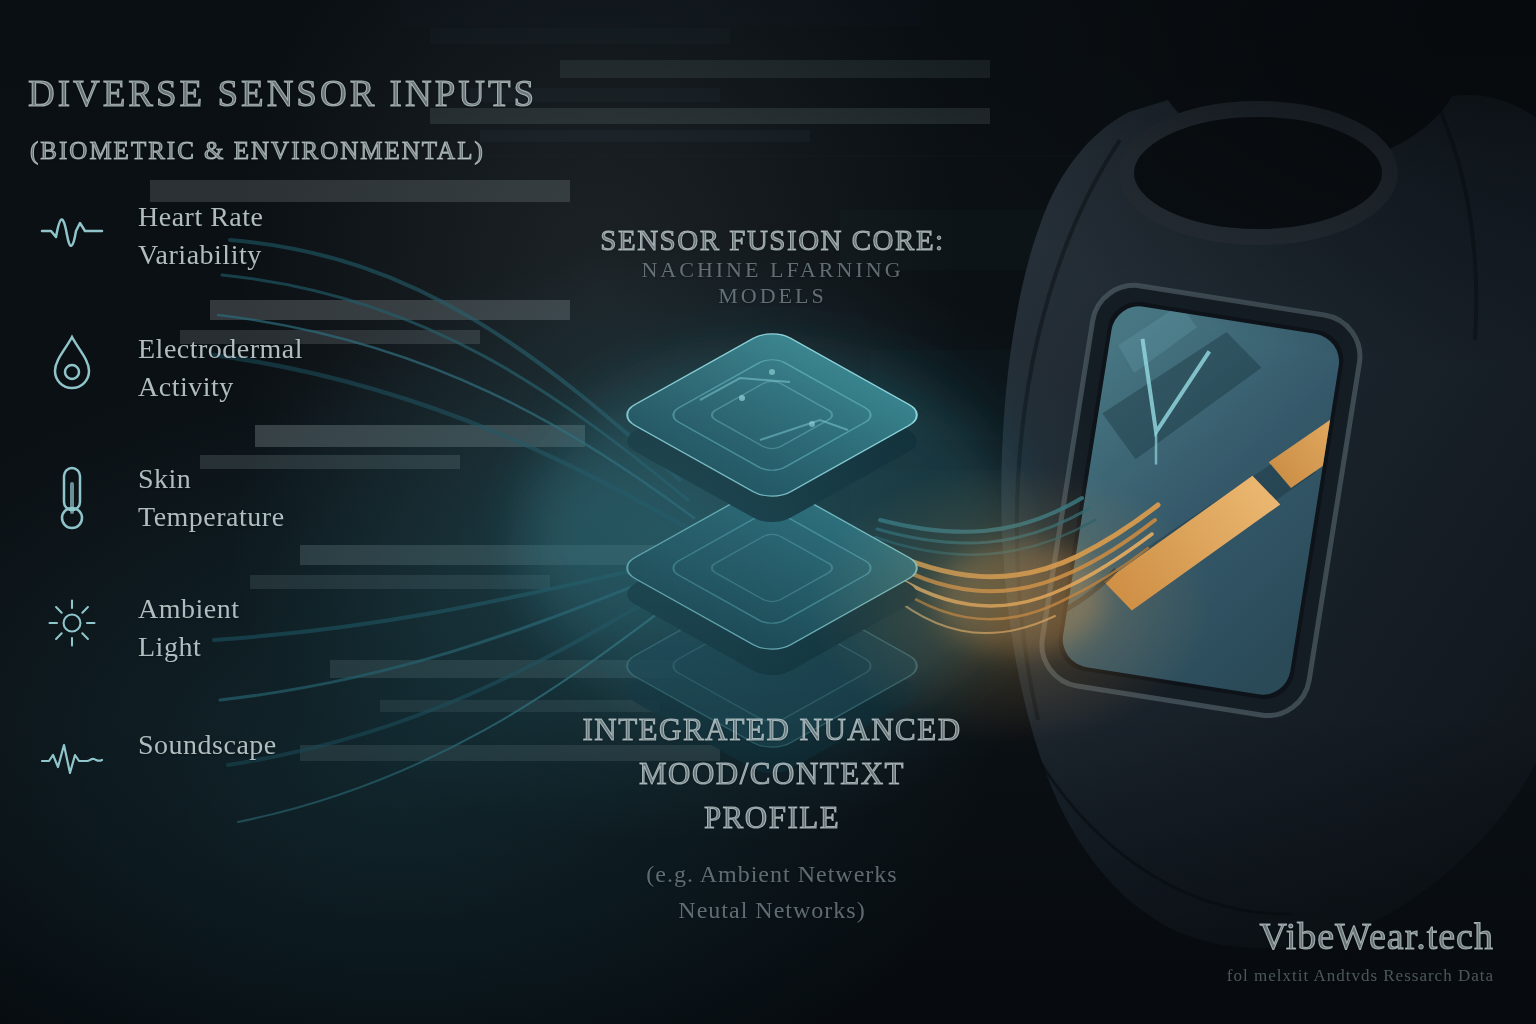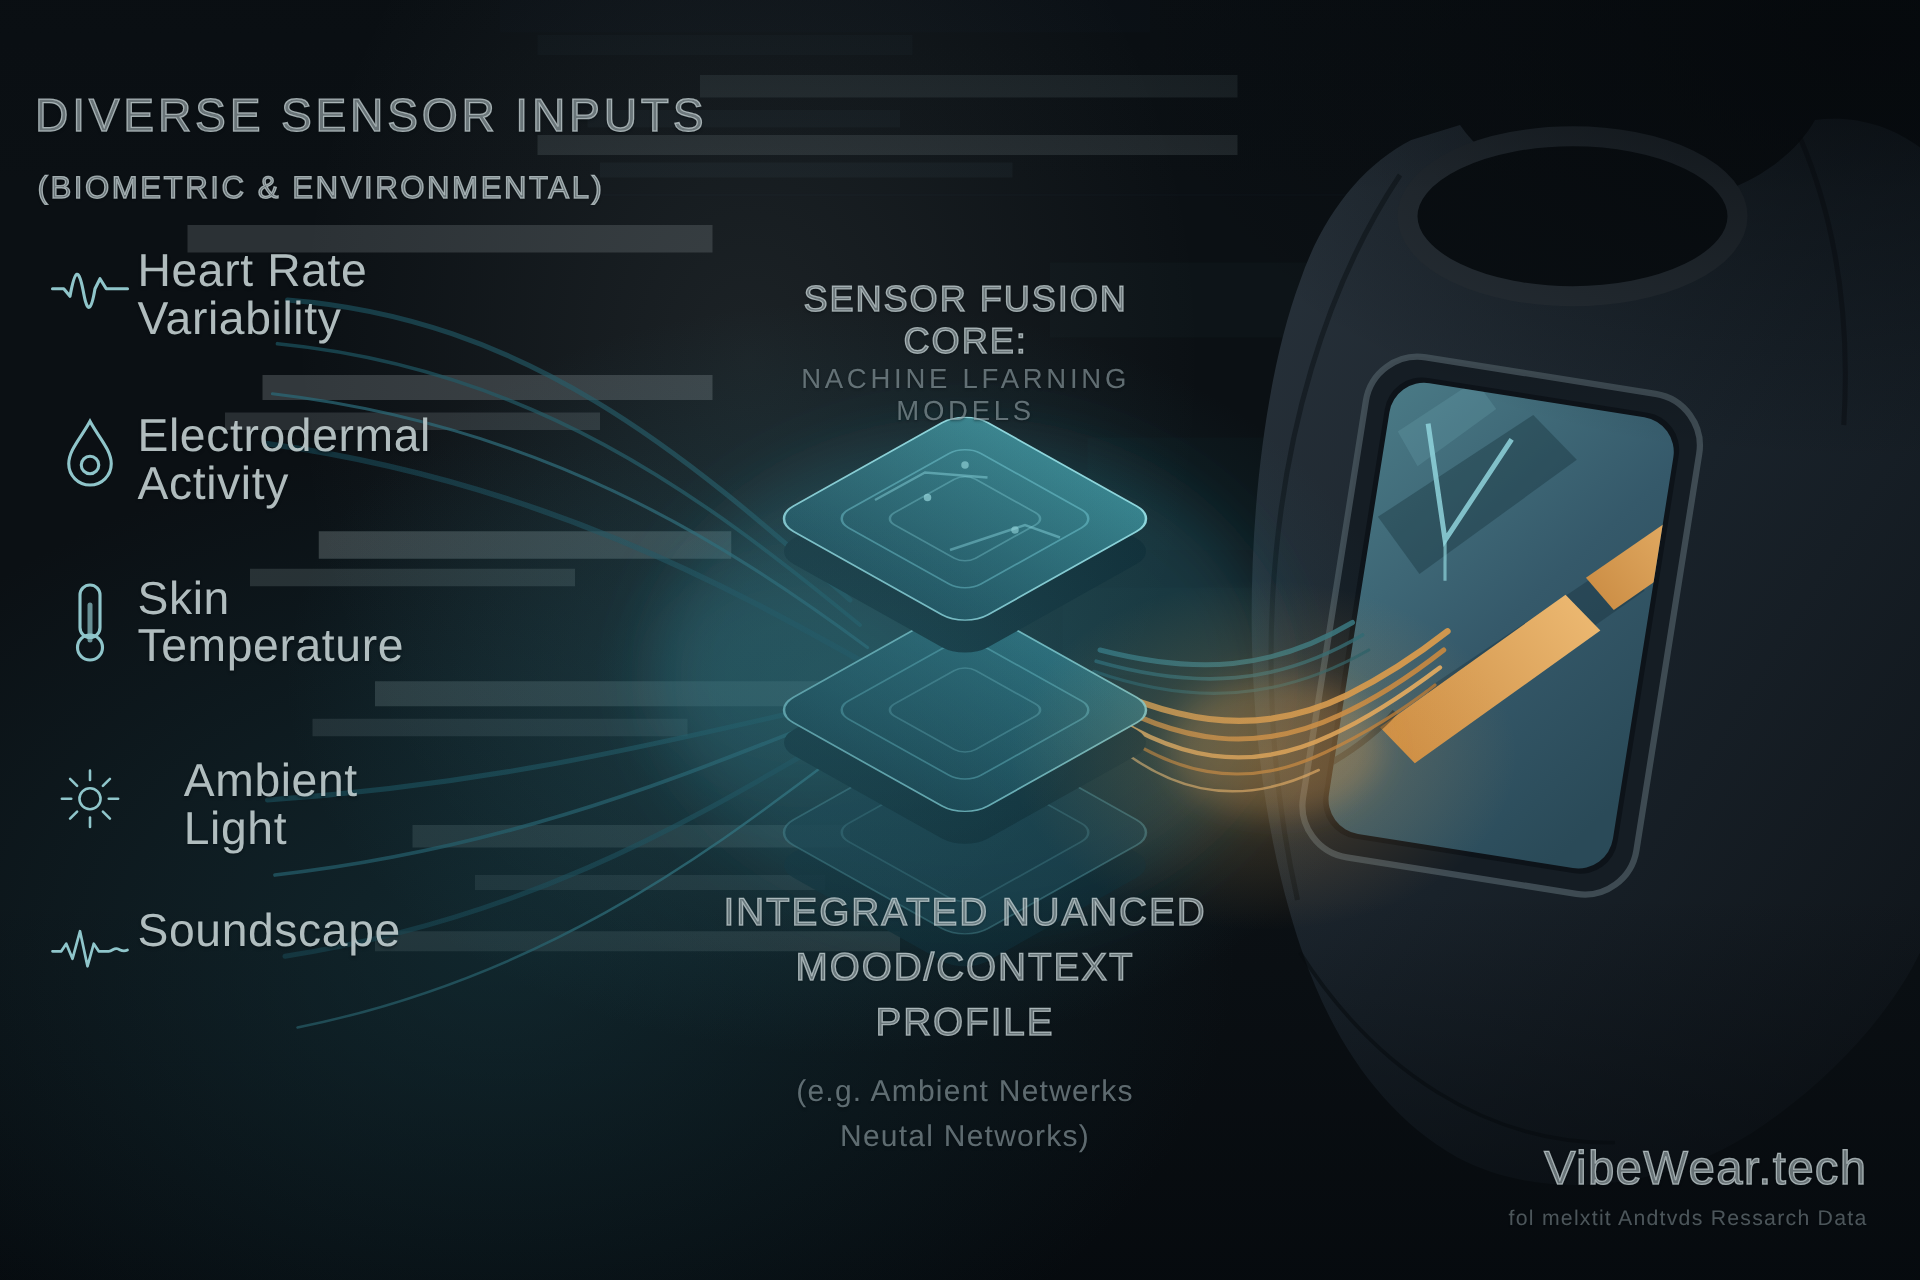--- a/index.html
+++ b/index.html
@@ -17,34 +17,34 @@
       radial-gradient(640px 430px at 44% 53%, rgba(44,110,124,0.38), rgba(44,110,124,0) 70%),
       radial-gradient(820px 560px at 26% 74%, rgba(26,70,80,0.42), rgba(26,70,80,0) 72%),
       radial-gradient(520px 700px at 39% 28%, rgba(178,196,198,0.10), rgba(178,196,198,0) 70%),
       radial-gradient(290px 200px at 65.8% 59%, rgba(226,156,72,0.30), rgba(226,156,72,0) 70%),
       radial-gradient(900px 520px at 97% 3%, rgba(4,7,10,0.72), rgba(4,7,10,0) 65%),
       linear-gradient(to bottom, rgba(8,13,17,0.42) 0%, rgba(8,13,17,0) 15%, rgba(8,13,17,0) 70%, rgba(5,9,13,0.78) 100%);}
 
   .art{position:absolute;inset:0;z-index:2;}
 
   
-  .txt-layer{position:absolute;inset:0;z-index:4;}
+  .txt-layer{position:absolute;inset:0;z-index:4;font-family:Liberation Serif, serif;}
   .outline-text{color:rgba(186,201,204,0.55);-webkit-text-stroke:1px rgba(216,229,231,0.65);
     text-shadow:0 1px 2px rgba(6,12,16,0.55);}
   .etch{color:rgba(206,218,220,0.85);text-shadow:0 1px 2px rgba(6,12,16,0.5);}
   .dim{color:rgba(166,183,187,0.55);text-shadow:0 1px 2px rgba(6,12,16,0.4);}
 
   .title-block{position:absolute;left:28px;top:72px;}
   .title-block h1{margin:0;font-size:37px;font-weight:400;letter-spacing:3px;}
   .title-block h2{margin:22px 0 0 2px;font-size:25px;font-weight:400;letter-spacing:2px;}
 
   .sensor-list{position:absolute;left:34px;top:198px;margin:0;padding:0;list-style:none;width:380px;}
   .sensor-list li{position:absolute;left:0;display:flex;align-items:flex-start;}
   .sensor-icon{width:76px;min-width:76px;height:66px;display:flex;align-items:center;justify-content:center;}
-  .sensor-label{font-size:37px;line-height:38px;letter-spacing:0.5px;}
+  .sensor-label{margin-left:28px;font-size:28px;line-height:38px;letter-spacing:0.5px;}
   .sensor-label span{display:block;}
 
   .fusion-block{position:absolute;left:595px;top:224px;width:355px;text-align:center;}
   .fusion-block .l1{font-size:29px;letter-spacing:1.5px;}
   .fusion-block .l2{margin-top:0;font-size:22px;letter-spacing:3px;}
 
   .profile-block{position:absolute;left:568px;top:708px;width:408px;text-align:center;}
   .profile-block .l1,.profile-block .l2{font-size:31px;letter-spacing:1.5px;line-height:44px;}
   .profile-block .s1{margin-top:16px;font-size:24px;letter-spacing:1px;line-height:36px;}
   .profile-block .s2{font-size:24px;letter-spacing:1px;line-height:36px;}
@@ -248,21 +248,21 @@
             <rect x="12" y="4" width="16" height="42" rx="8"></rect>
             <circle cx="20" cy="54" r="10"></circle>
             <line x1="20" y1="20" x2="20" y2="48" stroke-width="4" opacity="0.7"></line>
           </svg>
         </span>
         <span class="sensor-label etch">
           <span>Skin</span>
             <span>Temperature</span>
         </span>
       </li>
-      <li style="top:408px;gap:37px;">
+      <li style="top:392px;">
         <span class="sensor-icon">
           <svg width="60" height="60" viewBox="0 0 64 64" fill="none" stroke="#9ed9de" stroke-width="2.2" stroke-linecap="round" opacity="0.9">
             <circle cx="32" cy="32" r="9"></circle>
             <g>
               <line x1="32" y1="8" x2="32" y2="16"></line>
                 <line x1="32" y1="48" x2="32" y2="56"></line>
               <line x1="8" y1="32" x2="16" y2="32"></line>
                 <line x1="48" y1="32" x2="56" y2="32"></line>
               <line x1="15" y1="15" x2="21" y2="21"></line>
                 <line x1="43" y1="43" x2="49" y2="49"></line>

